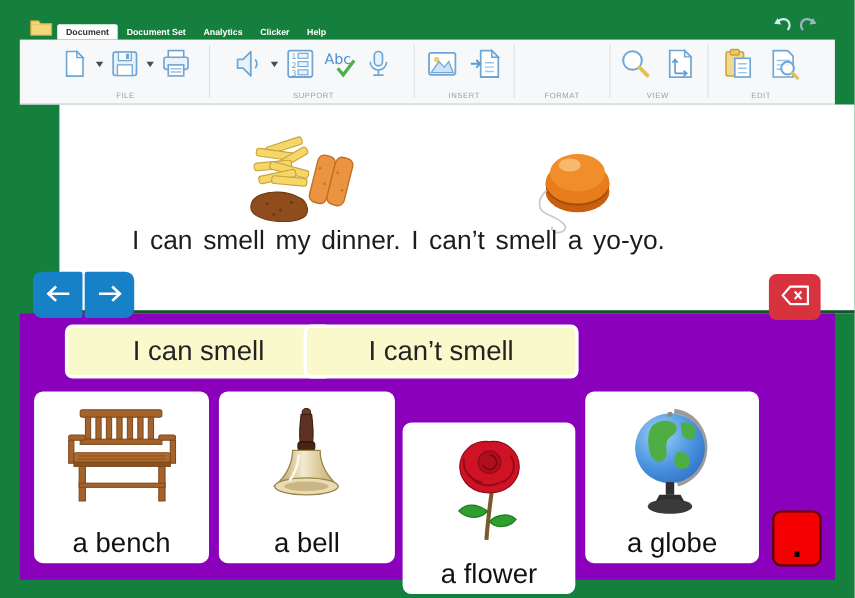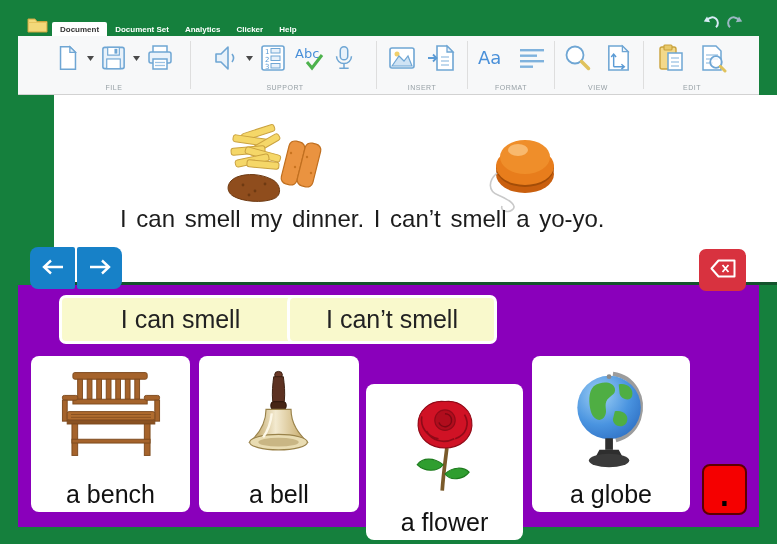--- a/index.html
+++ b/index.html
@@ -31,21 +31,21 @@
   .navbtn.prev{border-radius:8px 2px 2px 8px;}
   .navbtn.next{border-radius:2px 8px 8px 2px;}
   .backspace{position:absolute;left:699px;top:249px;width:47px;height:42px;background:#d8323f;border:none;border-radius:7px;
              display:flex;align-items:center;justify-content:center;cursor:pointer;z-index:5;}
   
   .grid{position:absolute;left:18px;top:285px;width:741px;height:242px;background:#8a00bb;}
   .wordcell{position:absolute;top:10px;height:49px;background:#f9f9cc;border:3px solid #ffffff;border-radius:7px;
             box-sizing:border-box;display:flex;align-items:center;justify-content:center;
             font-size:25px;color:#222;cursor:pointer;}
   .wc1{left:13px;width:243px;margin-left:28px;}
-  .wc2{left:269px;width:210px;}
+  .wc2{left:258px;width:250px;}
   .piccell{position:absolute;top:71px;height:156px;background:#ffffff;border-radius:8px;box-sizing:border-box;
            display:flex;flex-direction:column;align-items:center;justify-content:flex-end;padding-bottom:5px;cursor:pointer;}
   .pc1{left:13px;width:159px;gap:12px;}
   .pc2{left:181px;width:160px;}
   .pc3{left:348px;width:157px;margin-top:28px;}
   .pc4{left:514px;width:158px;}
   .pimg{flex:1;display:flex;align-items:center;justify-content:center;padding-top:3px;}
   .plabel{font-size:25px;color:#111;line-height:1.05;}
   .periodcell{position:absolute;left:684px;top:179px;width:45px;height:51px;background:#f50000;border:2px solid #5c0000;
               border-radius:8px;box-sizing:border-box;display:flex;align-items:center;justify-content:center;cursor:pointer;}
@@ -191,37 +191,20 @@
               <line x1="14" y1="22" x2="22" y2="22" stroke="#9cc3e4" stroke-width="1.3"></line>
               <path d="M1,15 h8 M6,11.5 l3.5,3.5 -3.5,3.5" stroke="#5b9bd5" stroke-width="1.8" fill="none"></path>
             </svg>
         </button>
       </div>
       <div class="glabel">INSERT</div>
     </div>
     <div class="sep" style="left:449px;"></div>
 
     <div class="group" style="left:453px;width:80px;">
-      <div class="tools" style="gap:8px;">
-        <button class="tool">
-          <svg width="32" height="30" viewBox="0 0 32 30">
-              <text x="2" y="21" font-size="18" fill="#4a90d9" font-family="DejaVu Sans, sans-serif">Aa</text>
-            </svg>
-        </button>
-        <button class="tool">
-          <svg width="28" height="30" viewBox="0 0 28 30">
-              <g fill="#7fb2dd">
-                <rect x="2" y="6" width="24" height="2.4"></rect>
-                <rect x="2" y="11.5" width="17" height="2.4"></rect>
-                <rect x="2" y="17" width="24" height="2.4"></rect>
-                <rect x="2" y="22.5" width="13" height="2.4"></rect>
-              </g>
-            </svg>
-        </button>
-      </div>
       <div class="glabel">FORMAT</div>
     </div>
     <div class="sep" style="left:536px;"></div>
 
     <div class="group" style="left:540px;width:80px;">
       <div class="tools" style="gap:10px;">
         <button class="tool">
           <svg width="29" height="30" viewBox="0 0 29 30">
               <circle cx="12" cy="12" r="8.5" fill="#fff" stroke="#6fa6d4" stroke-width="1.8"></circle>
               <line x1="18.5" y1="18.5" x2="25.5" y2="25.5" stroke="#e0c25c" stroke-width="3.5" stroke-linecap="round"></line>

